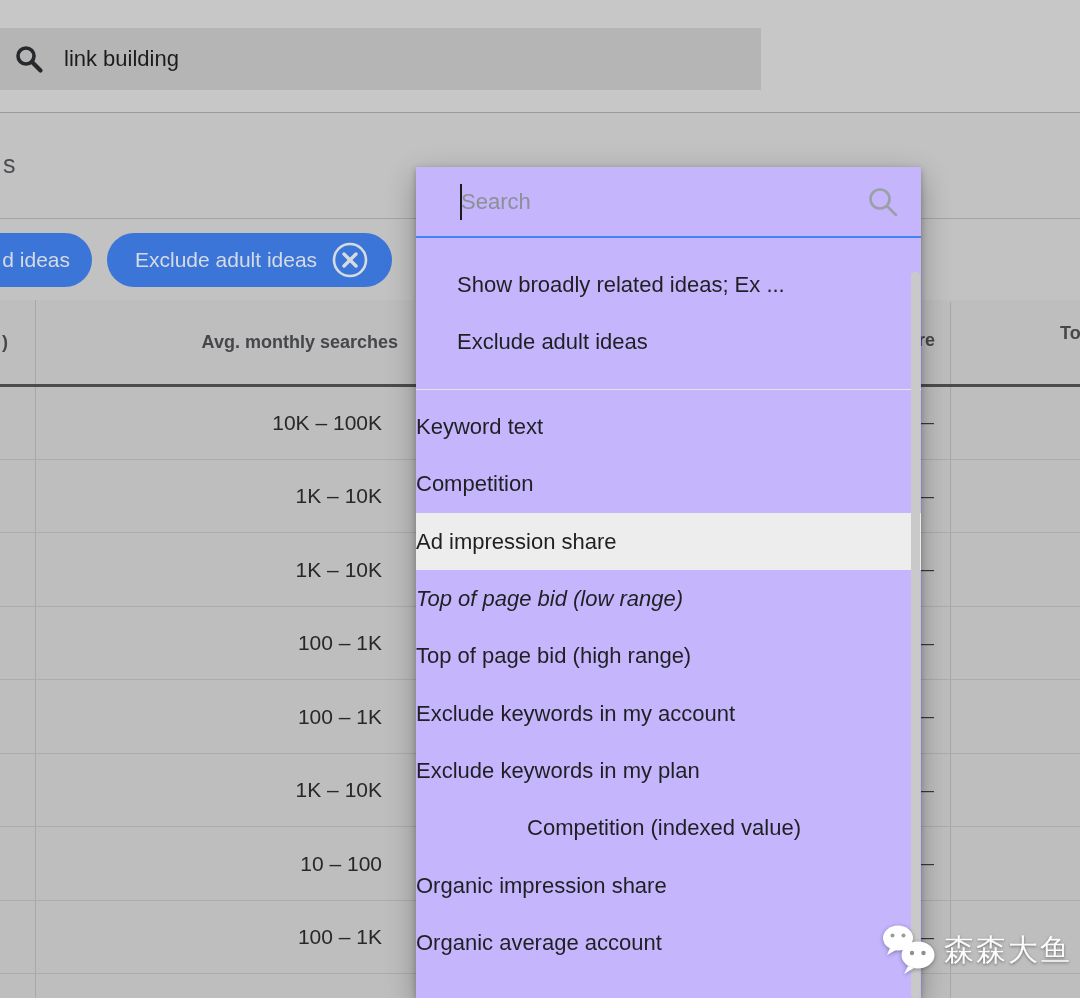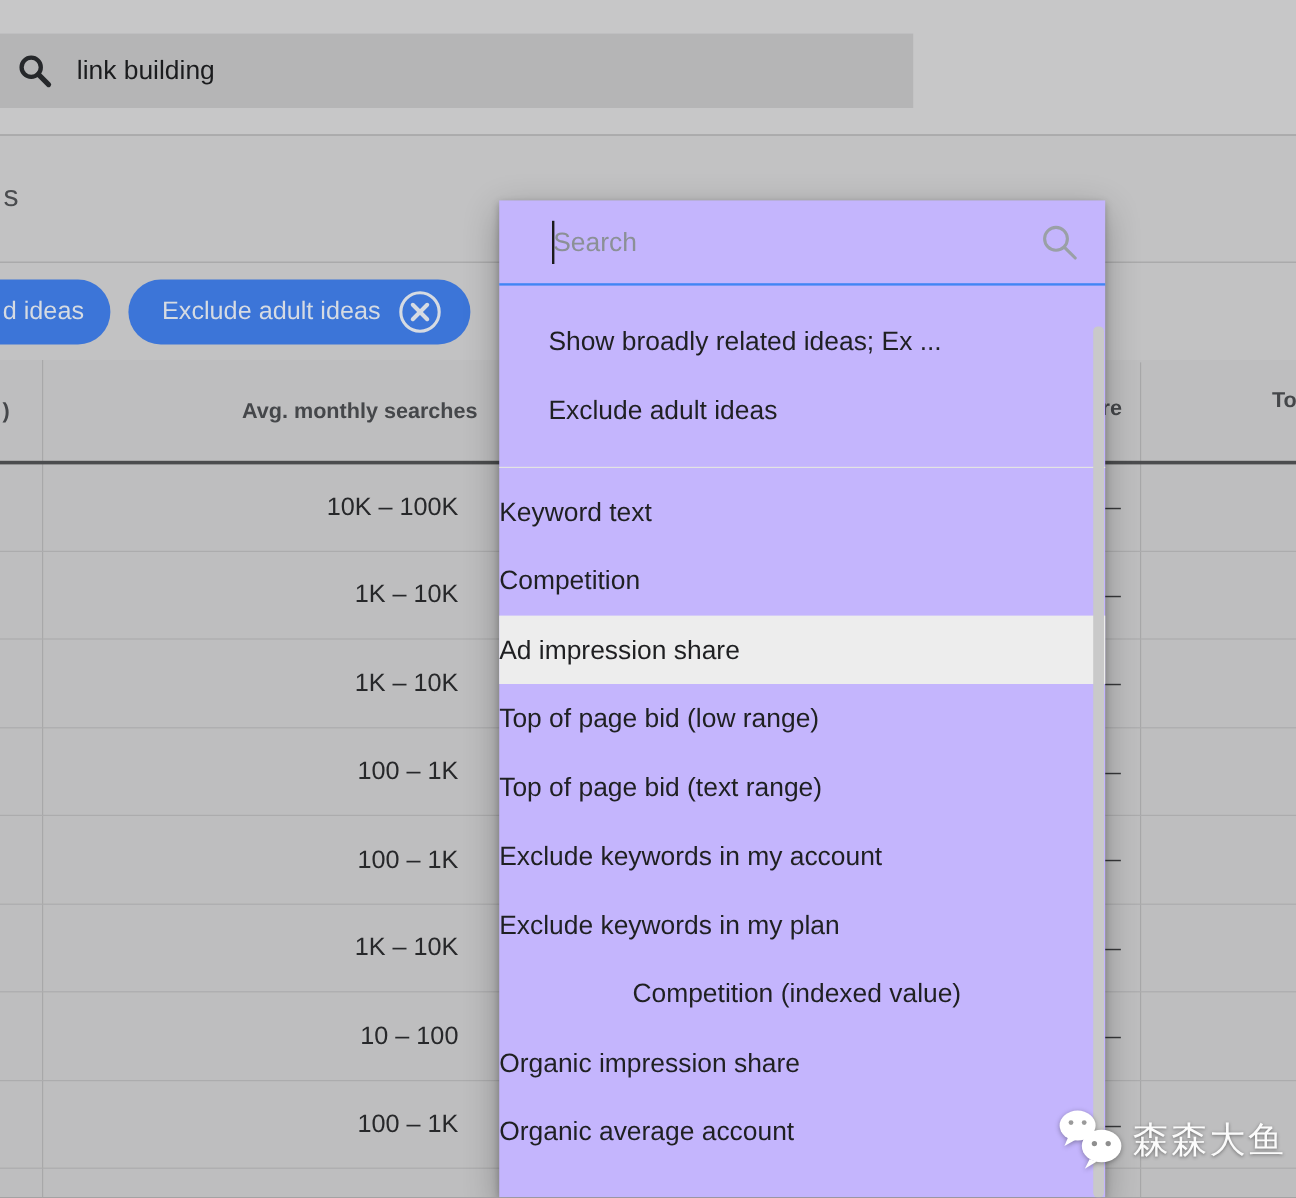--- a/index.html
+++ b/index.html
@@ -144,22 +144,22 @@
     <div class="dd-underline"></div>
 
     <div class="dd-item g1" style="top:89px;">Show broadly related ideas; Ex ...</div>
     <div class="dd-item g1" style="top:146px;">Exclude adult ideas</div>
 
     <div class="dd-divider"></div>
 
     <div class="dd-item g2" style="top:231px;">Keyword text</div>
     <div class="dd-item g2" style="top:288px;">Competition</div>
     <div class="dd-item g2 highlighted" style="top:346px;">Ad impression share</div>
-    <div class="dd-item g2" style="top:403px;">Top of page bid (low range)</div>
-    <div class="dd-item g2" style="top:460px;">Top of page bid (text range)</div>
+    <div class="dd-item g2" style="top:403px;font-style:italic;">Top of page bid (low range)</div>
+    <div class="dd-item g2" style="top:460px;">Top of page bid (high range)</div>
     <div class="dd-item g2" style="top:518px;">Exclude keywords in my account</div>
     <div class="dd-item g2" style="top:575px;">Exclude keywords in my plan</div>
     <div class="dd-item g2" style="top:632px;text-align:center;">Competition (indexed value)</div>
     <div class="dd-item g2" style="top:690px;">Organic impression share</div>
     <div class="dd-item g2" style="top:747px;">Organic average account</div>
 
     <div class="dd-scrollthumb"></div>
   </div>
 
   <div class="watermark">

